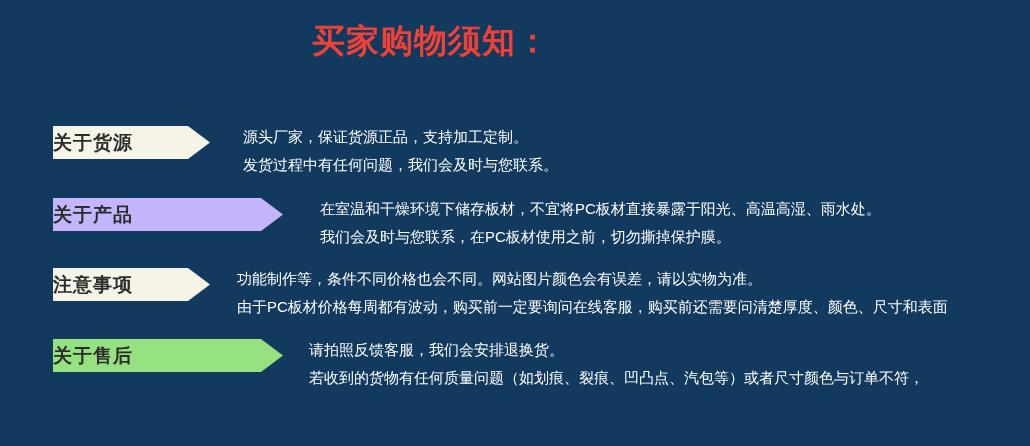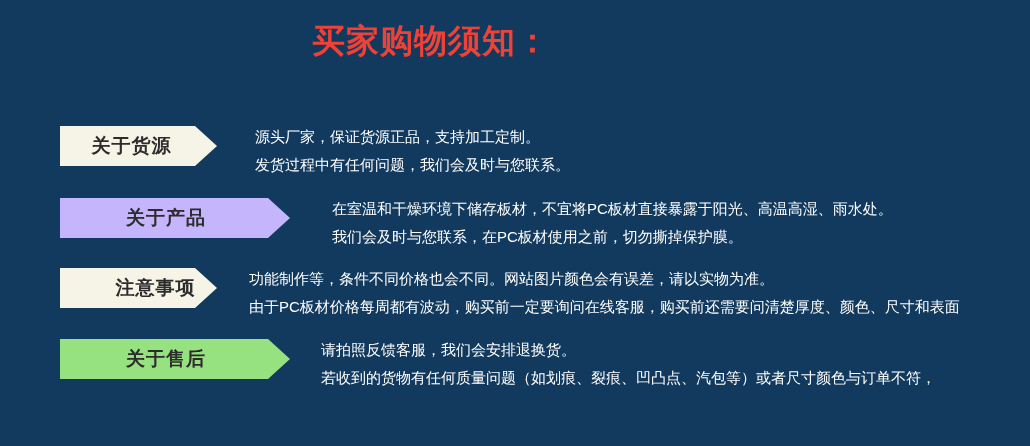--- a/index.html
+++ b/index.html
@@ -43,26 +43,25 @@
     width: 1030px;
   }
   .row-1 { top: 126px; height: 50px; }
   .row-2 { top: 198px; height: 50px; }
   .row-3 { top: 268px; height: 50px; }
   .row-4 { top: 339px; height: 50px; }
 
   
   .banner {
     position: absolute;
-    left: 60px;
+    left: 53px;
     top: 0;
-    height: 40px;
+    height: 33px;
     display: flex;
     align-items: center;
-    justify-content: center;
     box-sizing: border-box;
     -webkit-clip-path: polygon(0 0, calc(100% - 22px) 0, 100% 50%, calc(100% - 22px) 100%, 0 100%);
     clip-path: polygon(0 0, calc(100% - 22px) 0, 100% 50%, calc(100% - 22px) 100%, 0 100%);
   }
   .banner-narrow { width: 157px; }
   .banner-wide   { width: 230px; }
 
   .banner-label {
     font-size: 19px;
     font-weight: bold;
@@ -75,21 +74,21 @@
 
   
   .body-text {
     position: absolute;
     top: 0;
     color: #ffffff;
     font-size: 15px;
     line-height: 28px;
     white-space: nowrap;
   }
-  .body-text .line { display: block; margin-left: 12px; }
+  .body-text .line { display: block; }
 
   .text-1 { left: 243px; top: -3px; }
   .text-2 { left: 320px; top: -3px; }
   .text-3 { left: 237px; top: -3px; }
   .text-4 { left: 309px; top: -3px; }
 </style>
 </head>
 <body style="background: rgb(18, 58, 94);">
 
 <div id="page" style="background: rgb(18, 58, 94);">
@@ -110,21 +109,21 @@
     <div class="banner banner-wide" style="background: #c4b5fd;">
       <span class="banner-label" style="color: rgb(44, 44, 44);">关于产品</span>
     </div>
     <div class="body-text text-2">
       <span class="line">在室温和干燥环境下储存板材，不宜将PC板材直接暴露于阳光、高温高湿、雨水处。</span>
       <span class="line">我们会及时与您联系，在PC板材使用之前，切勿撕掉保护膜。</span>
     </div>
   </div>
 
   <div class="row row-3">
-    <div class="banner banner-narrow" style="background: rgb(245, 244, 230); padding-left: 48px;">
+    <div class="banner banner-narrow" style="background: rgb(245, 244, 230);">
       <span class="banner-label" style="color: rgb(44, 44, 44);">注意事项</span>
     </div>
     <div class="body-text text-3">
       <span class="line">功能制作等，条件不同价格也会不同。网站图片颜色会有误差，请以实物为准。</span>
       <span class="line">由于PC板材价格每周都有波动，购买前一定要询问在线客服，购买前还需要问清楚厚度、颜色、尺寸和表面</span>
     </div>
   </div>
 
   <div class="row row-4">
     <div class="banner banner-wide" style="background: rgb(150, 225, 128);">

